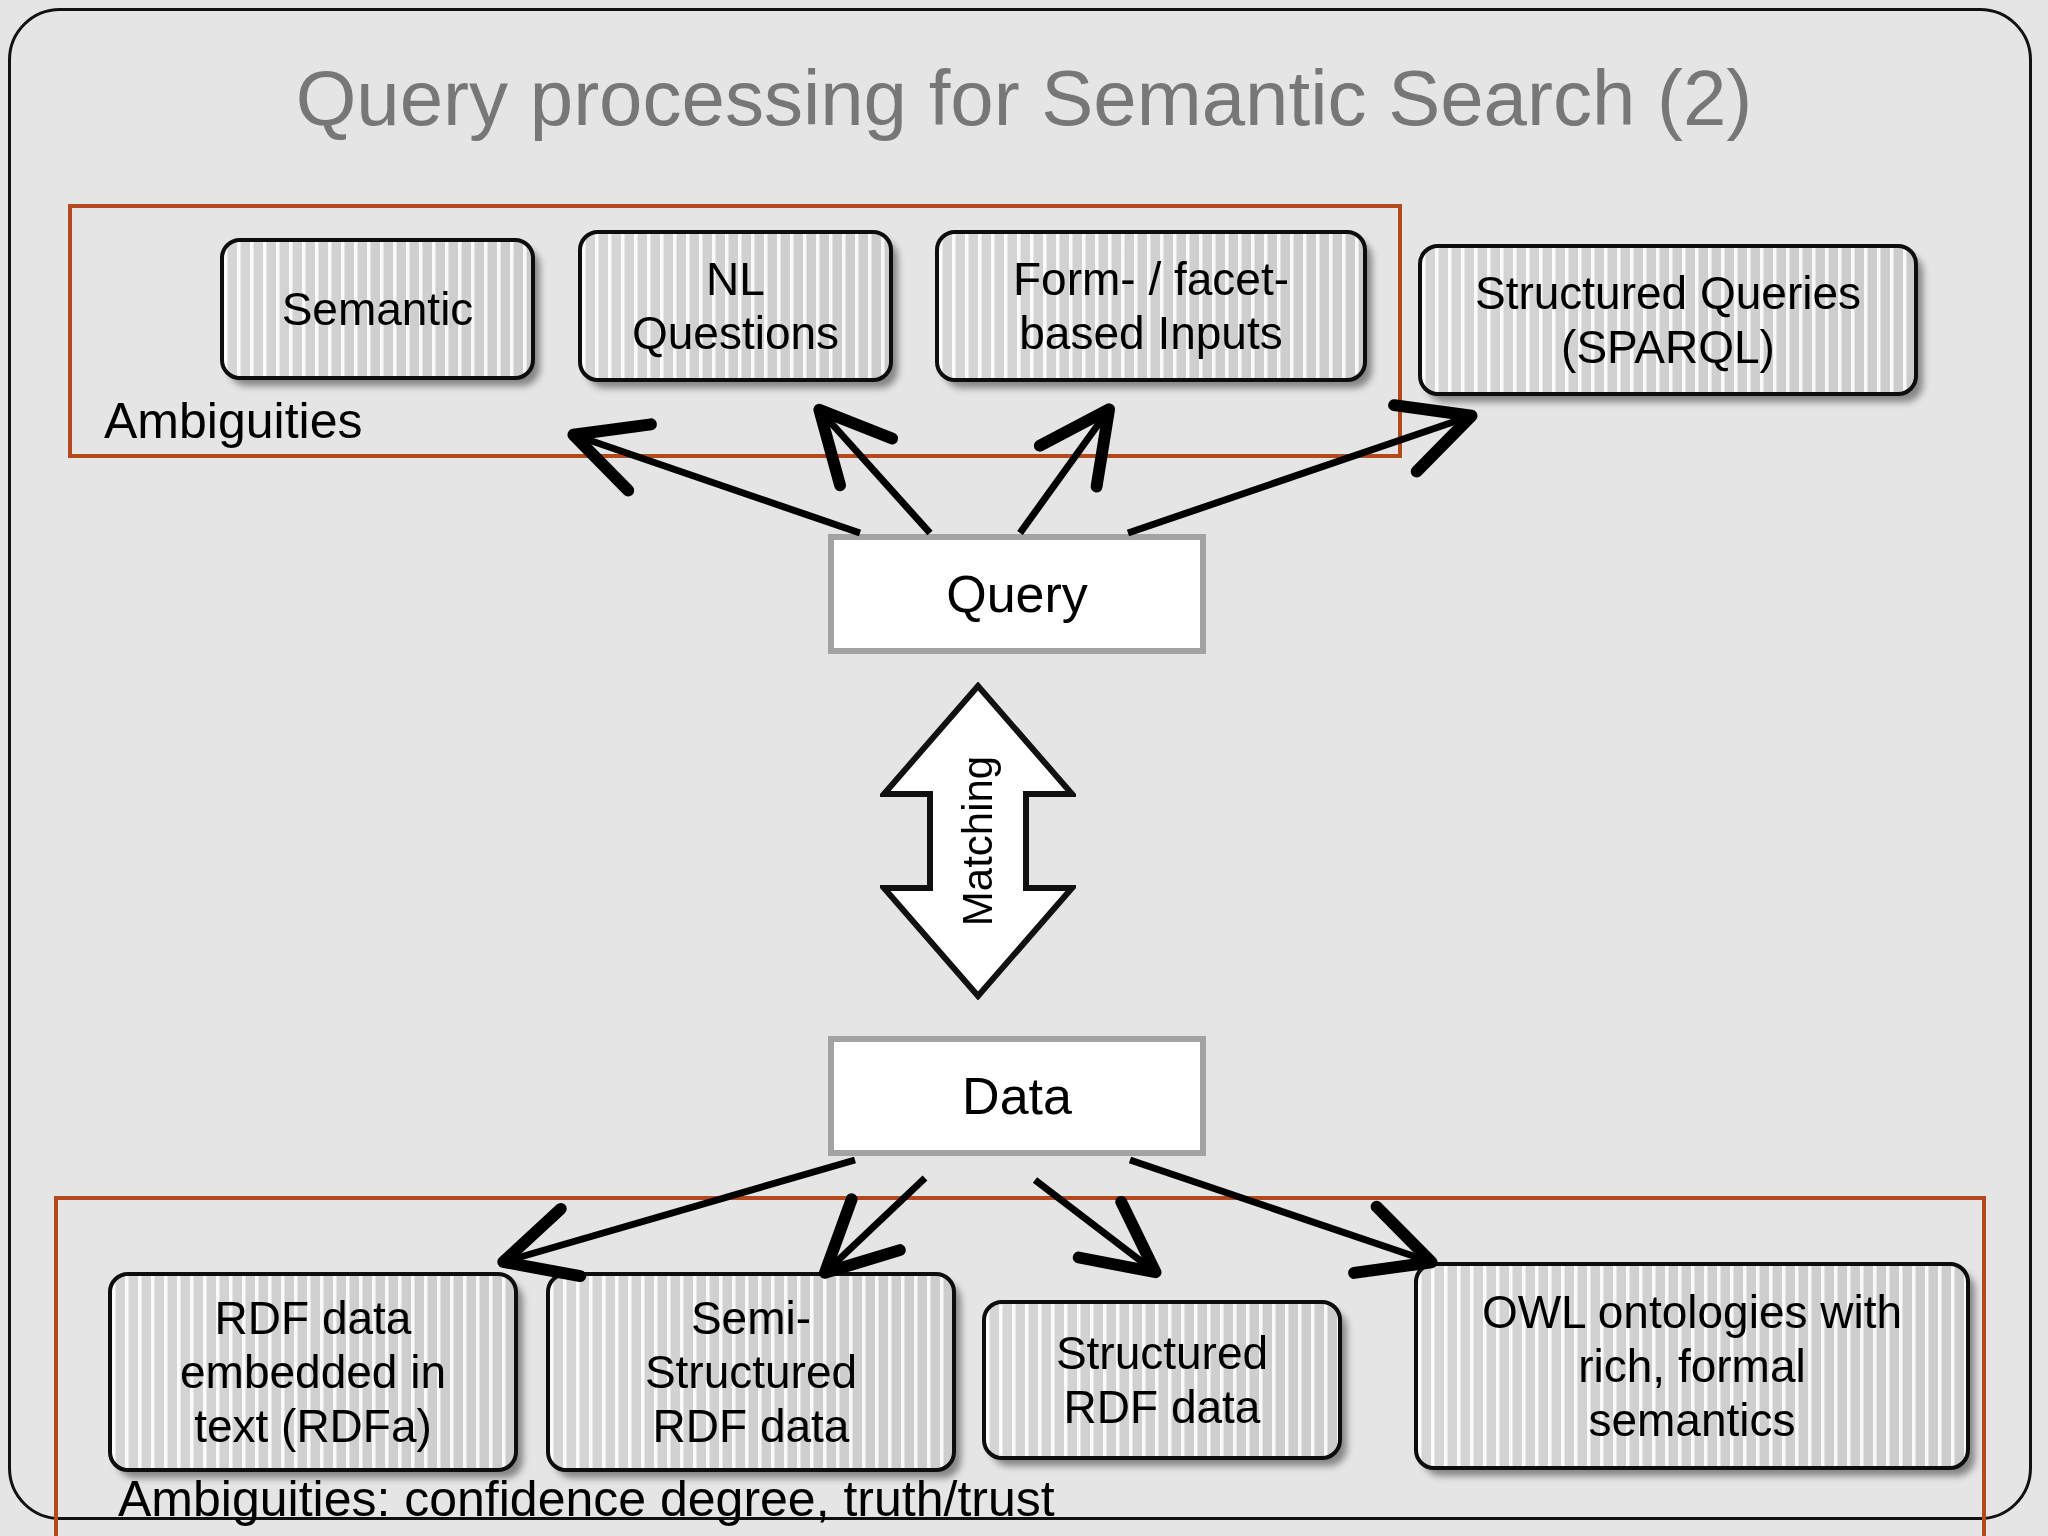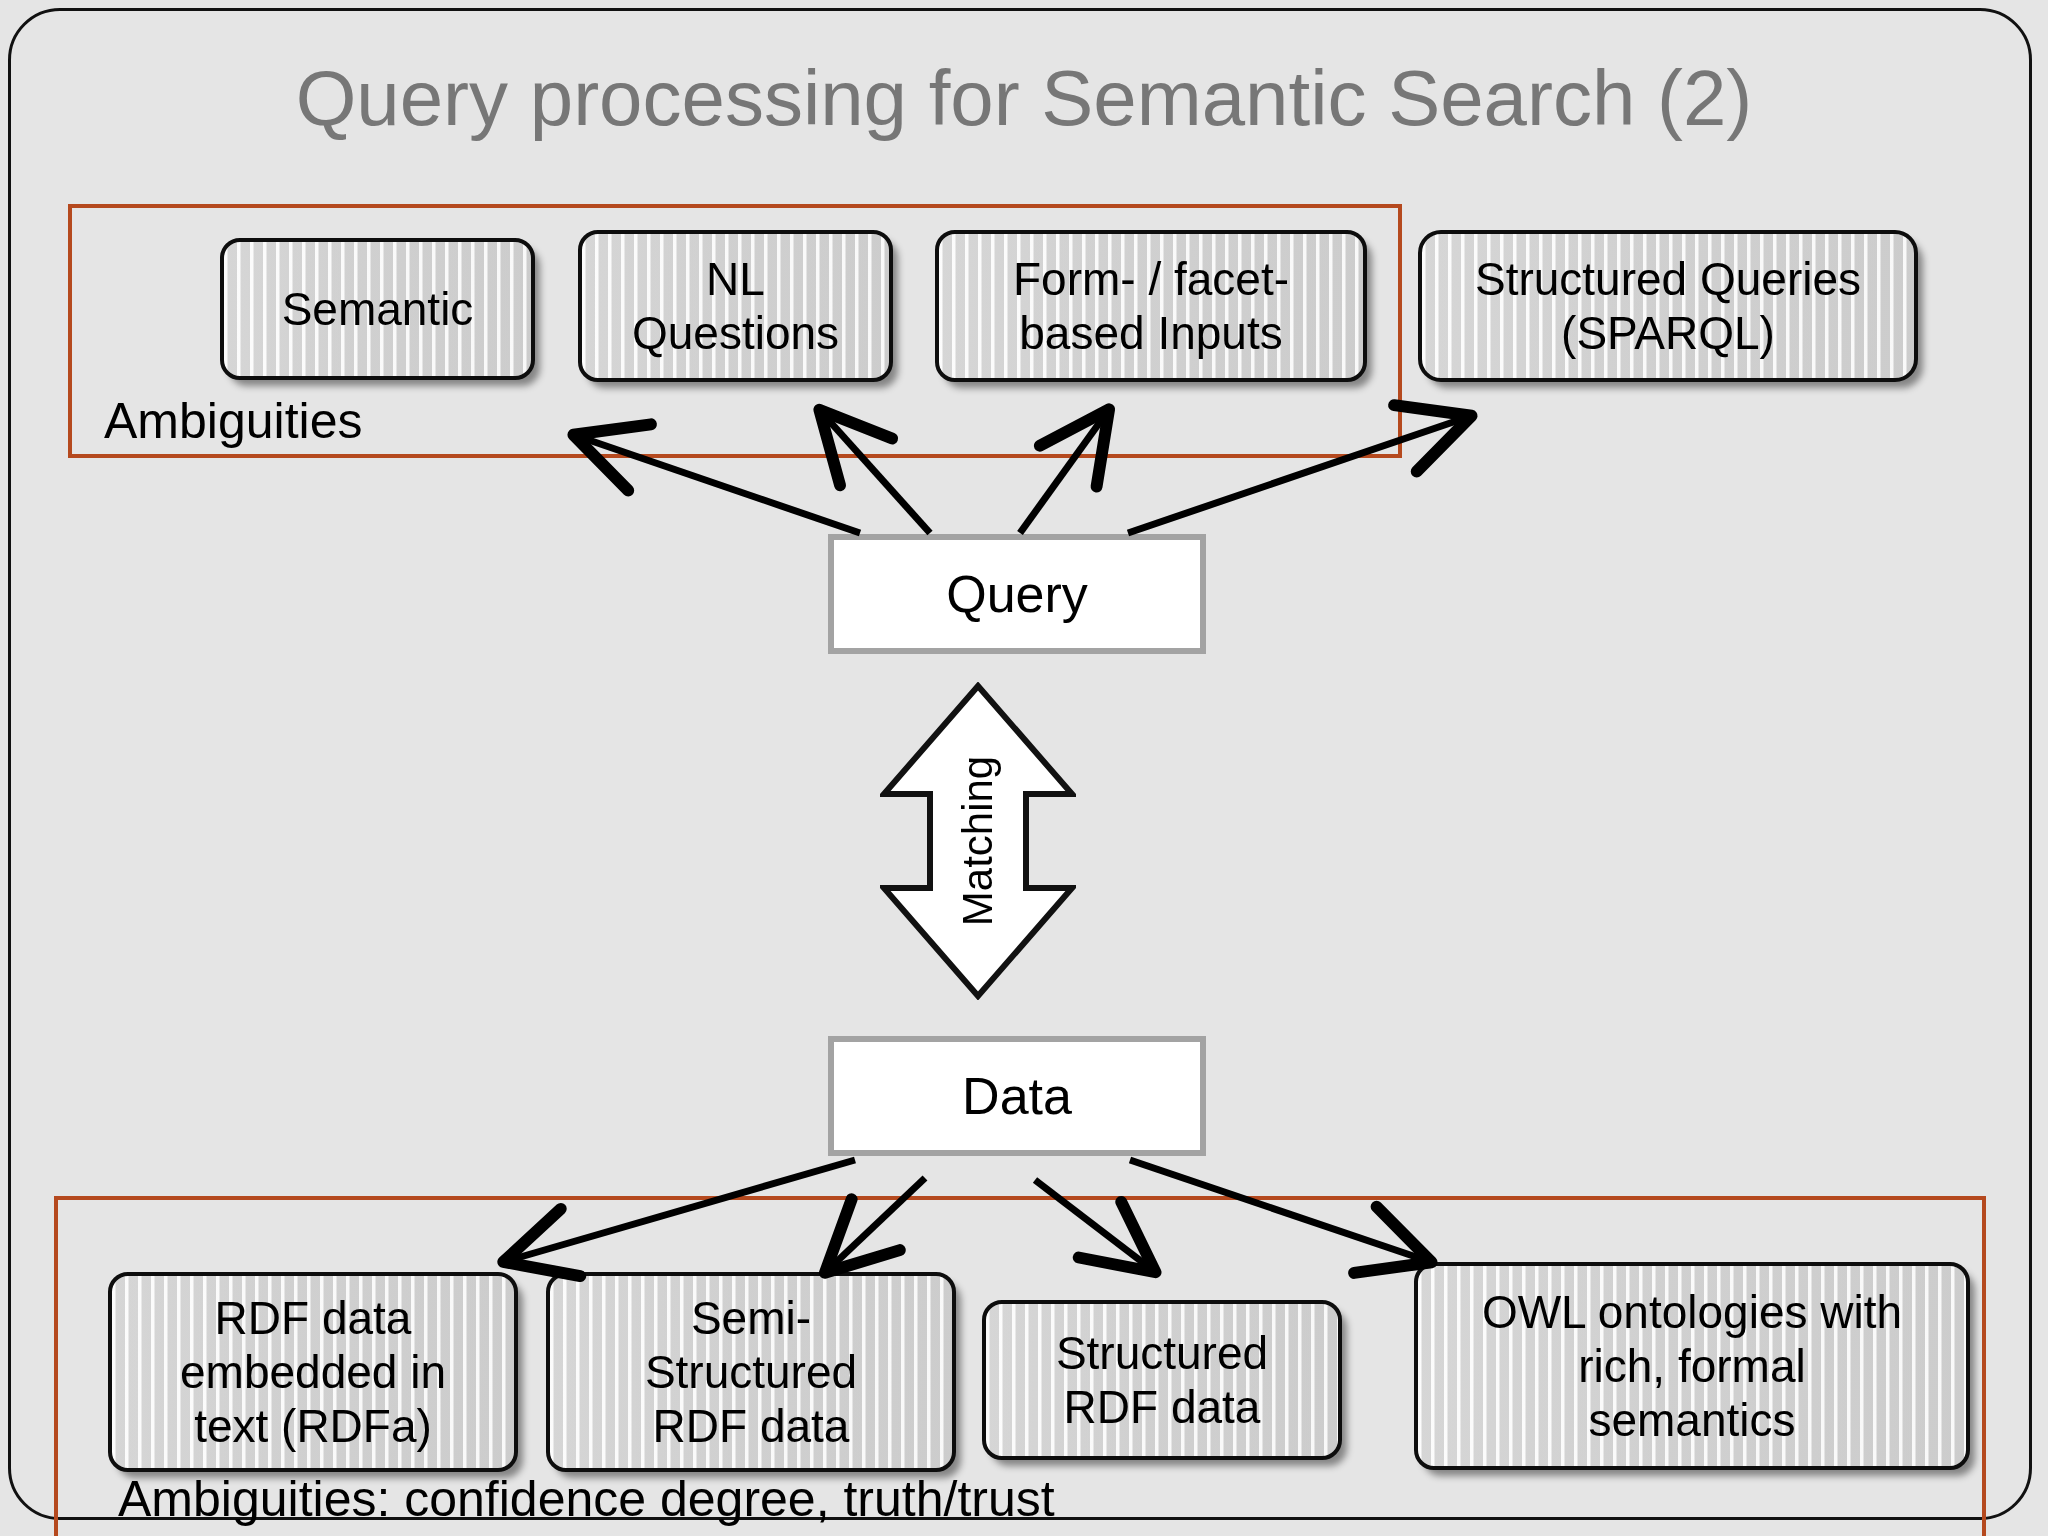--- a/index.html
+++ b/index.html
@@ -75,21 +75,21 @@
     line-height: 1.18;
     font-family: "Liberation Sans", sans-serif;
     padding: 4px 10px;
   }
   .gbox .lbl { display: block; white-space: pre-line; }
 
   
   #gbox-keywords  { left: 220px;  top: 238px; width: 315px; height: 142px; }
   #gbox-nl        { left: 578px;  top: 230px; width: 315px; height: 152px; text-align: center; }
   #gbox-form      { left: 935px;  top: 230px; width: 432px; height: 152px; }
-  #gbox-sparql    { left: 1418px; top: 230px; width: 500px; height: 152px; border-radius: 23px; }
+  #gbox-sparql    { left: 1418px; top: 244px; width: 500px; height: 152px; }
 
   
   #gbox-rdfa      { left: 108px;  top: 1272px; width: 410px; height: 200px; }
   #gbox-semi      { left: 546px;  top: 1272px; width: 410px; height: 200px; text-align: center; }
   #gbox-structrdf { left: 982px;  top: 1300px; width: 360px; height: 160px; }
   #gbox-owl       { left: 1414px; top: 1262px; width: 556px; height: 208px; }
 
   
   .wbox {
     position: absolute;

